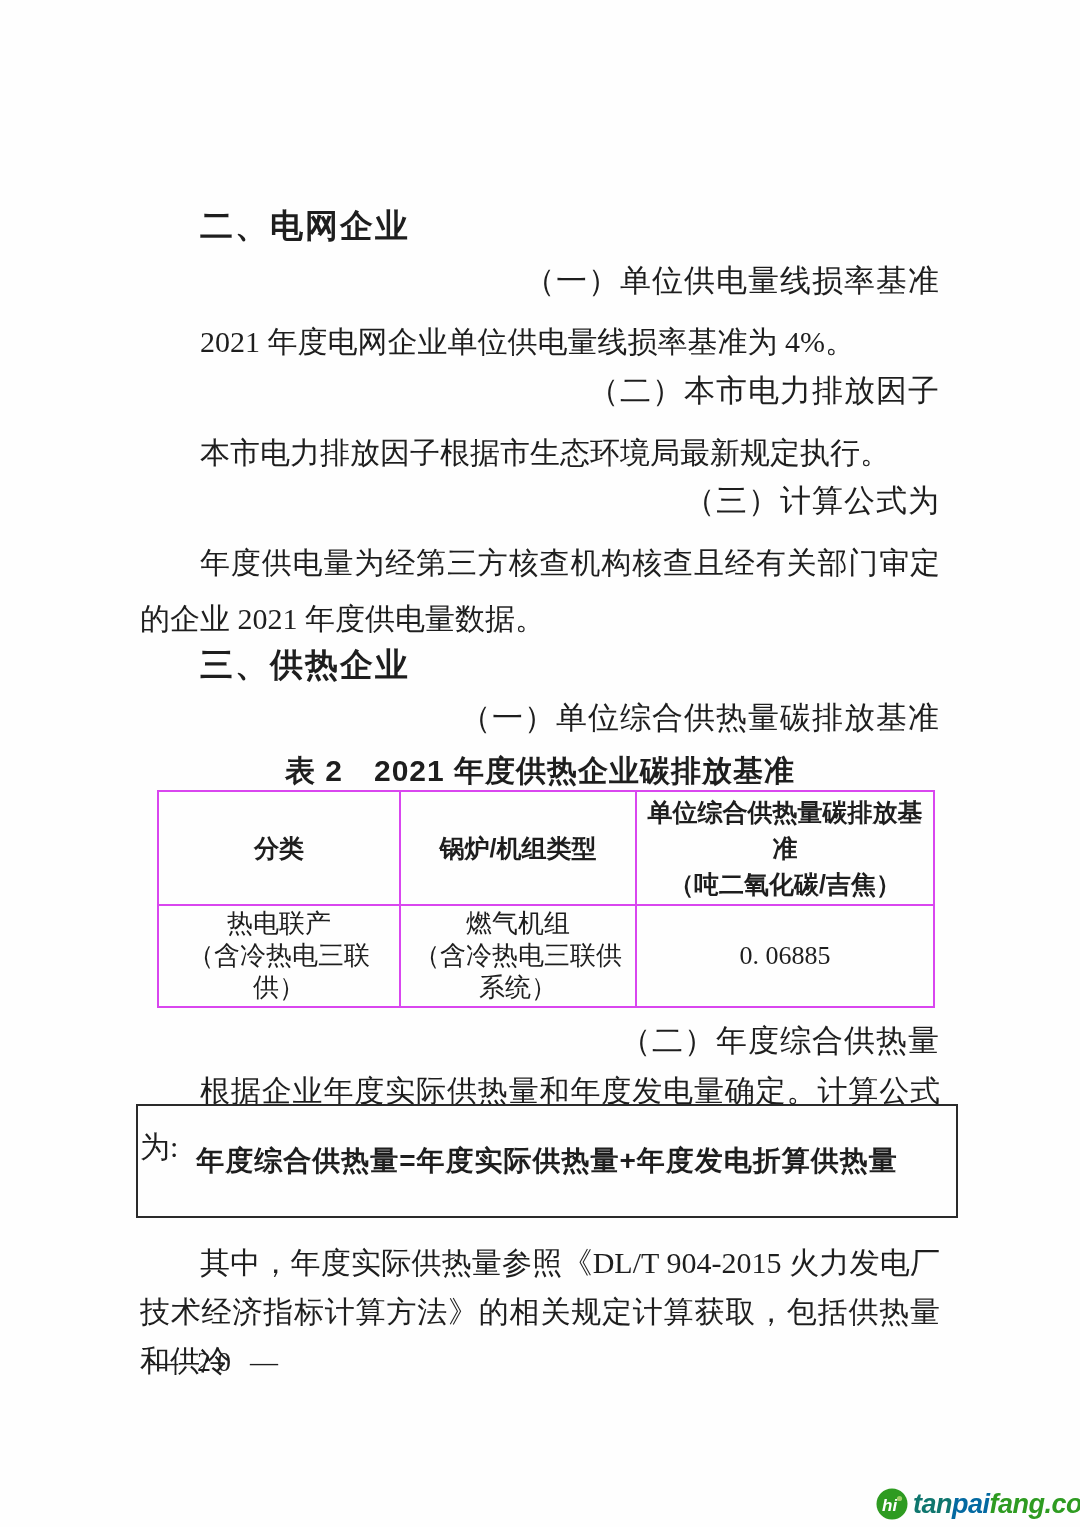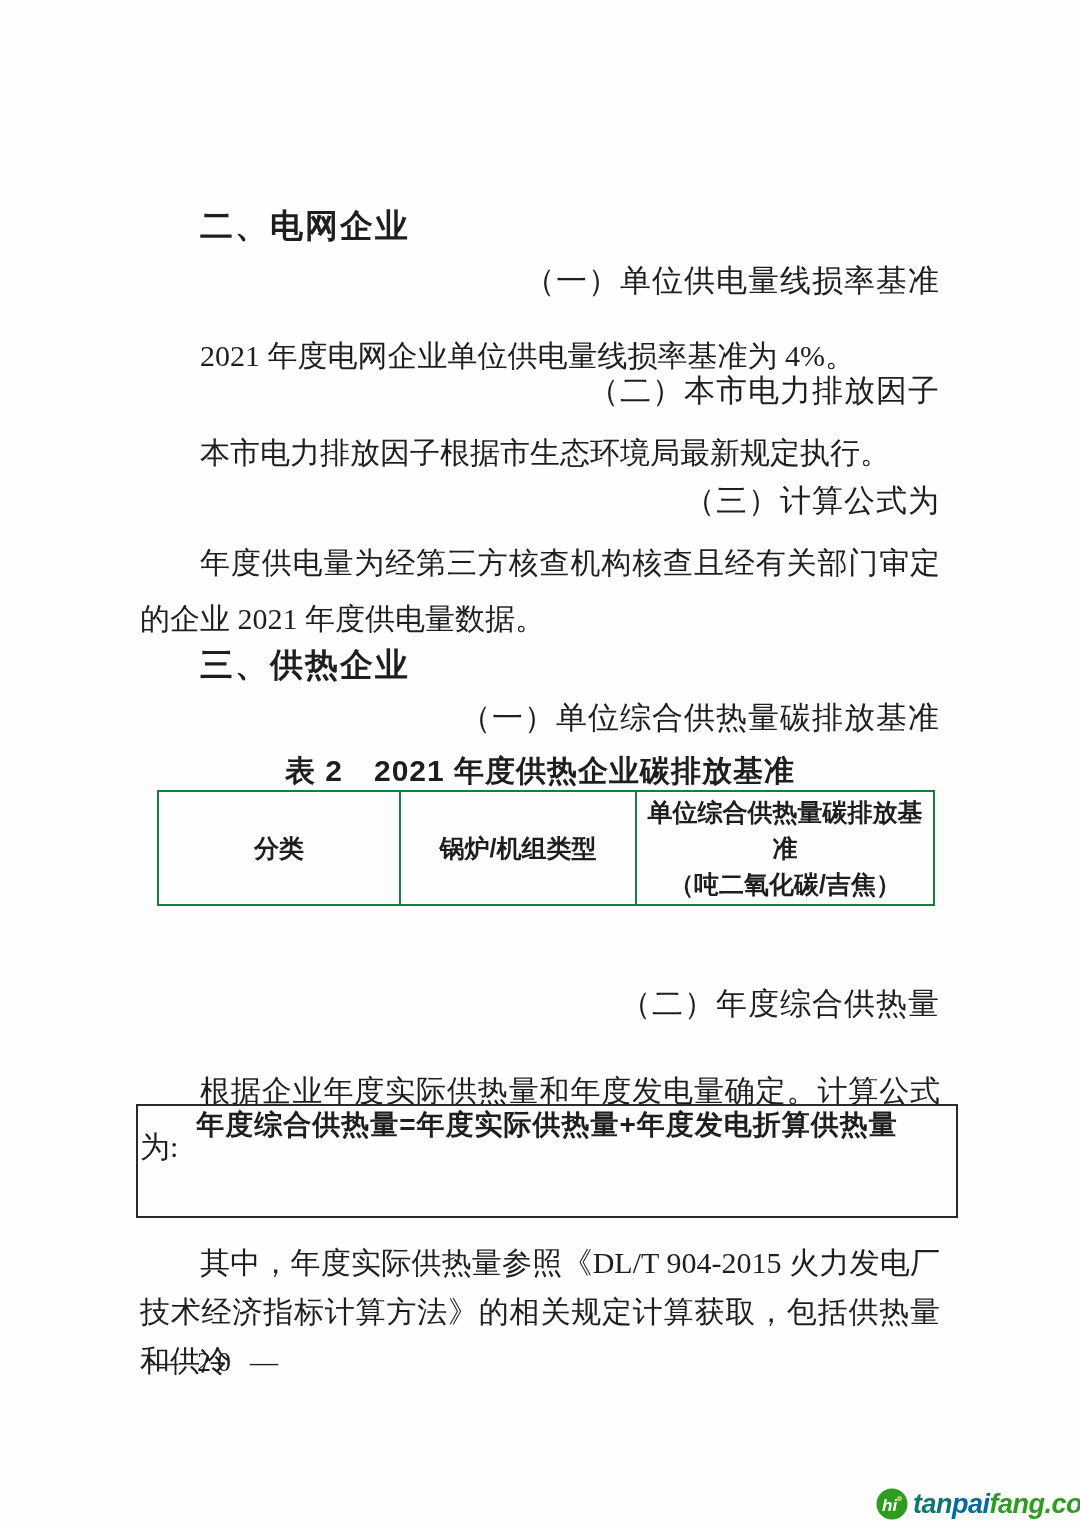--- a/index.html
+++ b/index.html
@@ -43,21 +43,21 @@
   }
 
   table.data-table {
     position: absolute;
     left: 157px; top: 790px;
     width: 776px;
     border-collapse: collapse;
     table-layout: fixed;
   }
   table.data-table th, table.data-table td {
-    border: 2px solid #15803d;
+    border: 2px solid #d946ef;
     text-align: center;
     vertical-align: middle;
     white-space: pre-line;
     padding: 2px 6px;
   }
   table.data-table th {
     font-family: "Liberation Sans", sans-serif;
     font-weight: bold;
     font-size: 25px;
     height: 84px;
@@ -69,21 +69,21 @@
   }
   tr.row-1 td { height: 49px; }
   tr.row-2 td { height: 69px; }
   col.c1 { width: 242px; } col.c2 { width: 236px; } col.c3 { width: 298px; }
 
   .formula-box {
     position: absolute;
     left: 136px; top: 1104px;
     width: 822px; height: 114px;
     border: 2px solid #2a2a2a;
-    display: flex; flex-direction: row;
+    display: flex; flex-direction: column;
     justify-content: center;
     gap: 20px;
   }
   .formula-line {
     font-family: "Liberation Sans", sans-serif;
     font-weight: bold;
     font-size: 28px;
     text-align: center;
     letter-spacing: 1px;
   }
@@ -110,21 +110,21 @@
     white-space: nowrap;
   }
 </style>
 </head>
 <body>
 
 <div class="blk sec-heading" style="top:204px">二、电网企业</div>
 
 <div class="blk sub-heading" style="top:260px">（一）单位供电量线损率基准</div>
 
-<div class="blk para" style="top:328px">2021 年度电网企业单位供电量线损率基准为 4%。</div>
+<div class="blk para" style="top:314px">2021 年度电网企业单位供电量线损率基准为 4%。</div>
 
 <div class="blk sub-heading" style="top:370px">（二）本市电力排放因子</div>
 
 <div class="blk para" style="top:425px">本市电力排放因子根据市生态环境局最新规定执行。</div>
 
 <div class="blk sub-heading" style="top:480px">（三）计算公式为</div>
 
 <div class="blk para" style="top:535px">年度供电量为经第三方核查机构核查且经有关部门审定的企业 2021 年度供电量数据。</div>
 
 <div class="blk sec-heading" style="top:643px">三、供热企业</div>
@@ -139,24 +139,31 @@
       <col class="c2">
       <col class="c3">
     </colgroup>
   <tbody>
       <tr>
     <th>分类</th>
     <th>锅炉/机组类型</th>
     <th>单位综合供热量碳排放基准
 （吨二氧化碳/吉焦）</th>
   </tr>
+  <tr class="row-2">
+    <td>热电联产
+（含冷热电三联供）</td>
+    <td>燃气机组
+（含冷热电三联供系统）</td>
+    <td>0. 06885</td>
+  </tr>
 </tbody>
   </table>
 
-<div class="blk sub-heading" style="top:983px">（二）年度综合供热量</div>
+<div class="blk sub-heading" style="top:1020px">（二）年度综合供热量</div>
 
 <div class="blk para" style="top:1063px">根据企业年度实际供热量和年度发电量确定。计算公式为:</div>
 
 <div class="formula-box">
   <div class="formula-line">年度综合供热量=年度实际供热量+年度发电折算供热量</div>
 </div>
 
 <div class="blk para" style="top:1238px; line-height:49px">其中，年度实际供热量参照《DL/T 904-2015 火力发电厂技术经济指标计算方法》的相关规定计算获取，包括供热量和供冷</div>
 
 <div class="page-footer">— 20 —</div>

